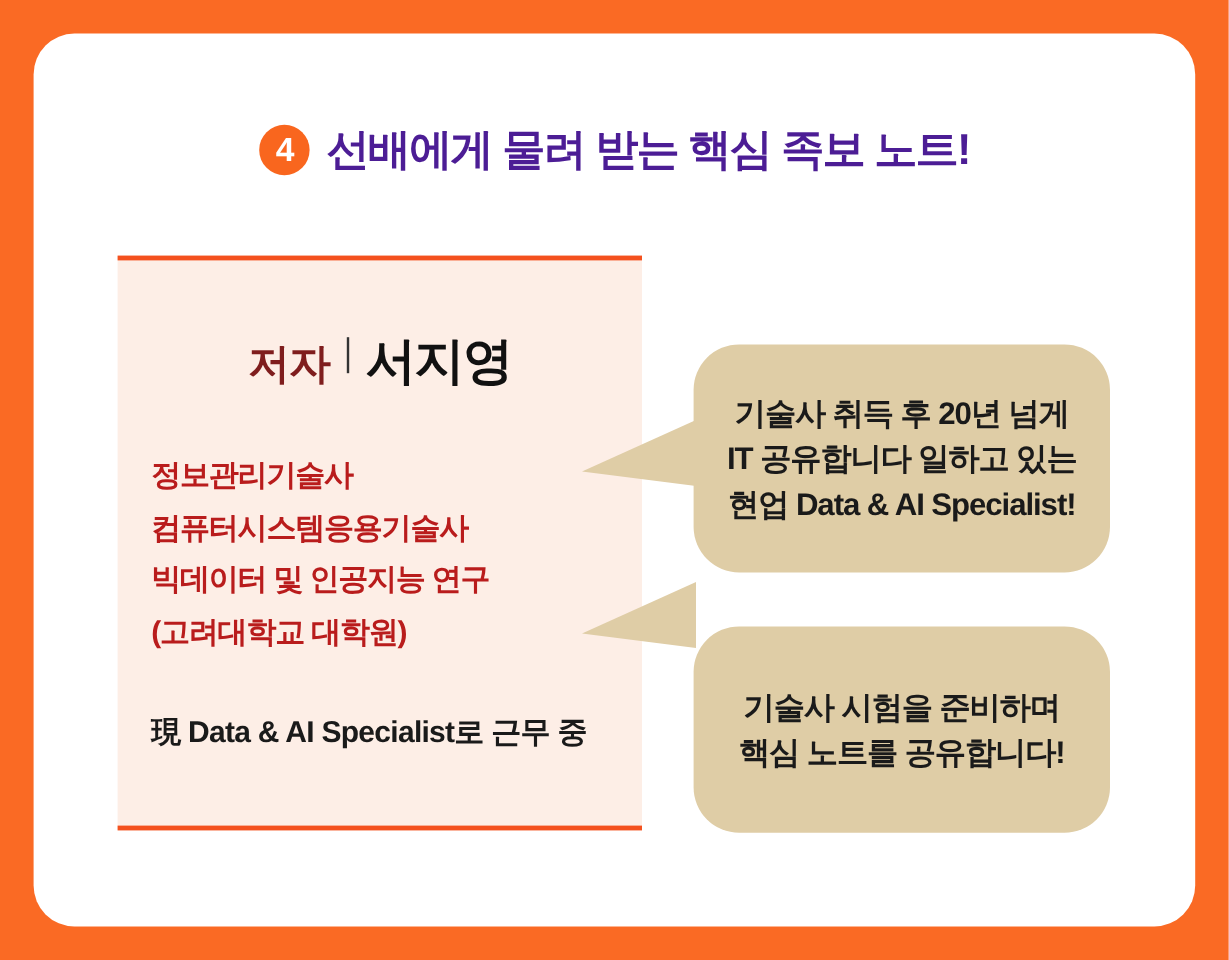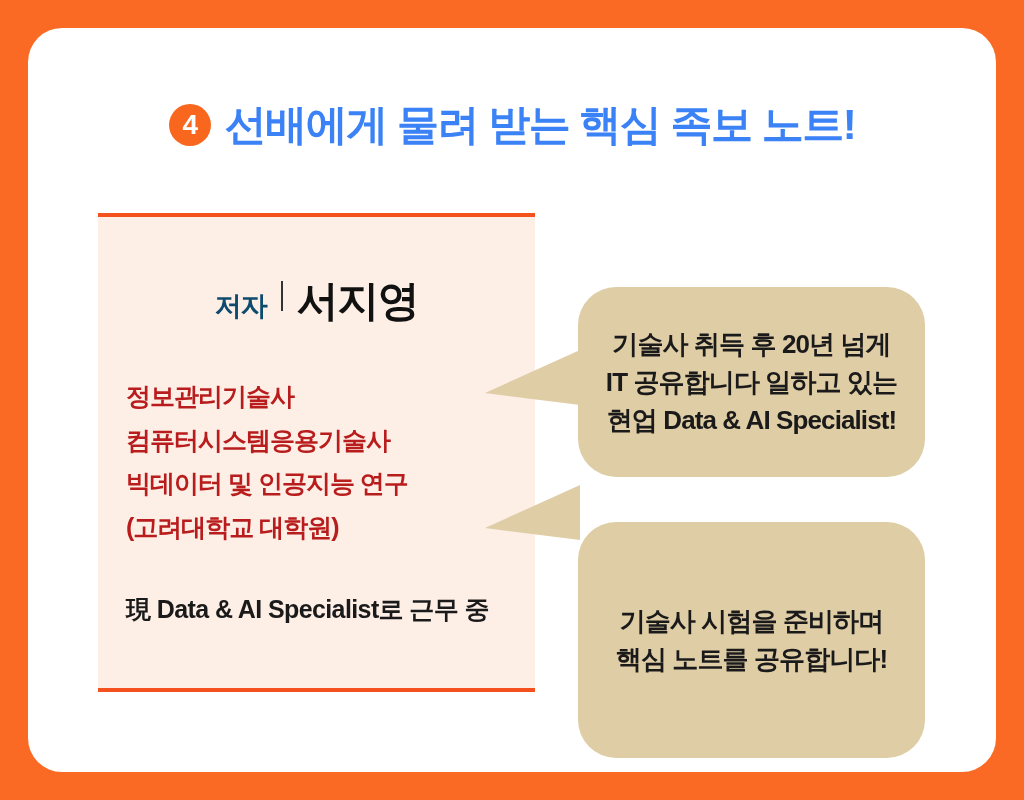--- a/index.html
+++ b/index.html
@@ -55,23 +55,23 @@
     background: #F9661E;
     color: #ffffff;
     font-size: 28px;
     font-weight: 700;
     line-height: 42px;
     text-align: center;
     flex: 0 0 auto;
     letter-spacing: -1px;
   }
   .heading-text {
-    font-size: 42px;
-    font-weight: 700;
-    color: #3b82f6;
+    font-size: 36px;
+    font-weight: 700;
+    color: #4c1d95;
     letter-spacing: -1.5px;
     line-height: 1;
   }
 
   
   .profile-panel {
     position: absolute;
     left: 70px;          
     top: 185px;          
     width: 437px;
@@ -83,23 +83,23 @@
   }
   .author-line {
     display: flex;
     align-items: baseline;
     justify-content: center;
     gap: 14px;
     margin-top: 56px;
     white-space: nowrap;
   }
   .author-label {
-    font-size: 27px;
-    font-weight: 700;
-    color: #0c4a6e;
+    font-size: 35px;
+    font-weight: 700;
+    color: #7f1d1d;
     letter-spacing: -1px;
   }
   .author-divider {
     display: inline-block;
     width: 2px;
     height: 30px;
     background: #333333;
     position: relative;
     top: -4px;
   }
@@ -145,21 +145,21 @@
     left: 550px;   
     top: 217px;    
     width: 347px;  
     height: 190px;
     padding: 0 26px 0 26px;
   }
   .bubble-2 {
     left: 550px;
     top: 452px;    
     width: 347px;
-    height: 236px;
+    height: 172px;
     padding: 0 26px 0 26px;
   }
   .bubble-line {
     font-size: 26px;
     font-weight: 700;
     color: #1a1a1a;
     line-height: 1.47;
     letter-spacing: -0.9px;
     text-align: center;
     white-space: nowrap;

